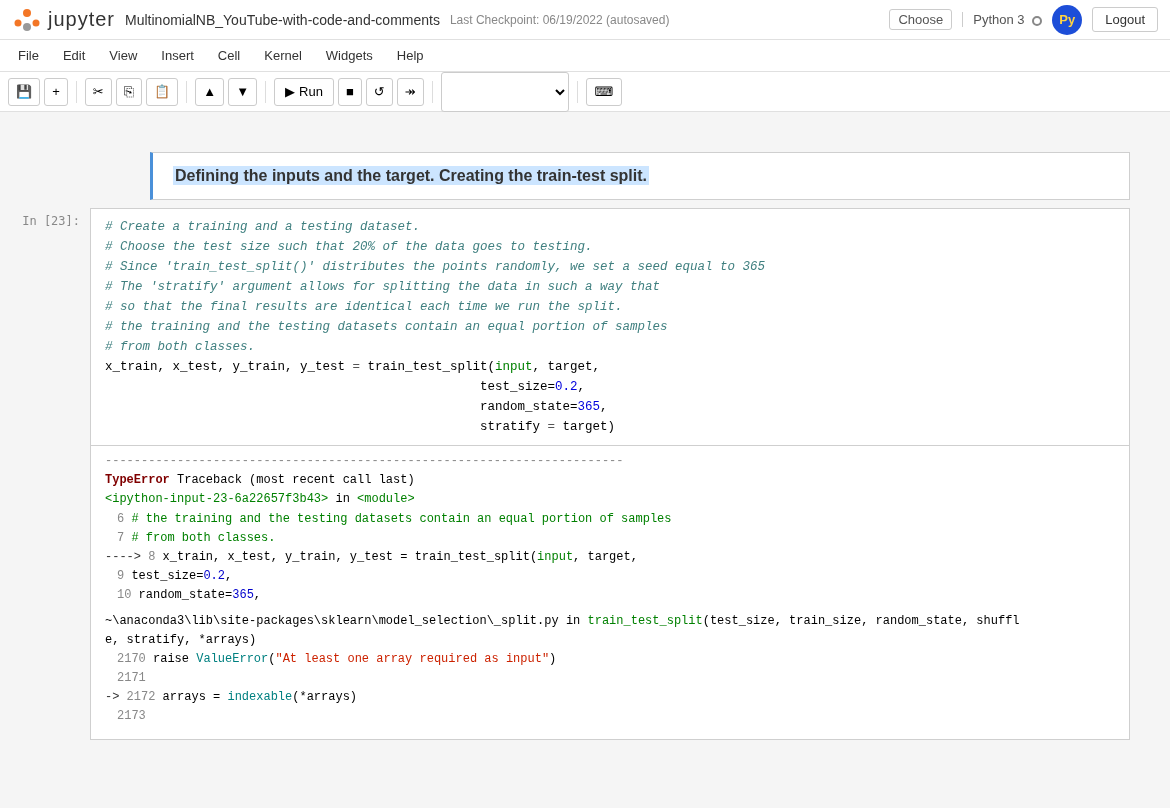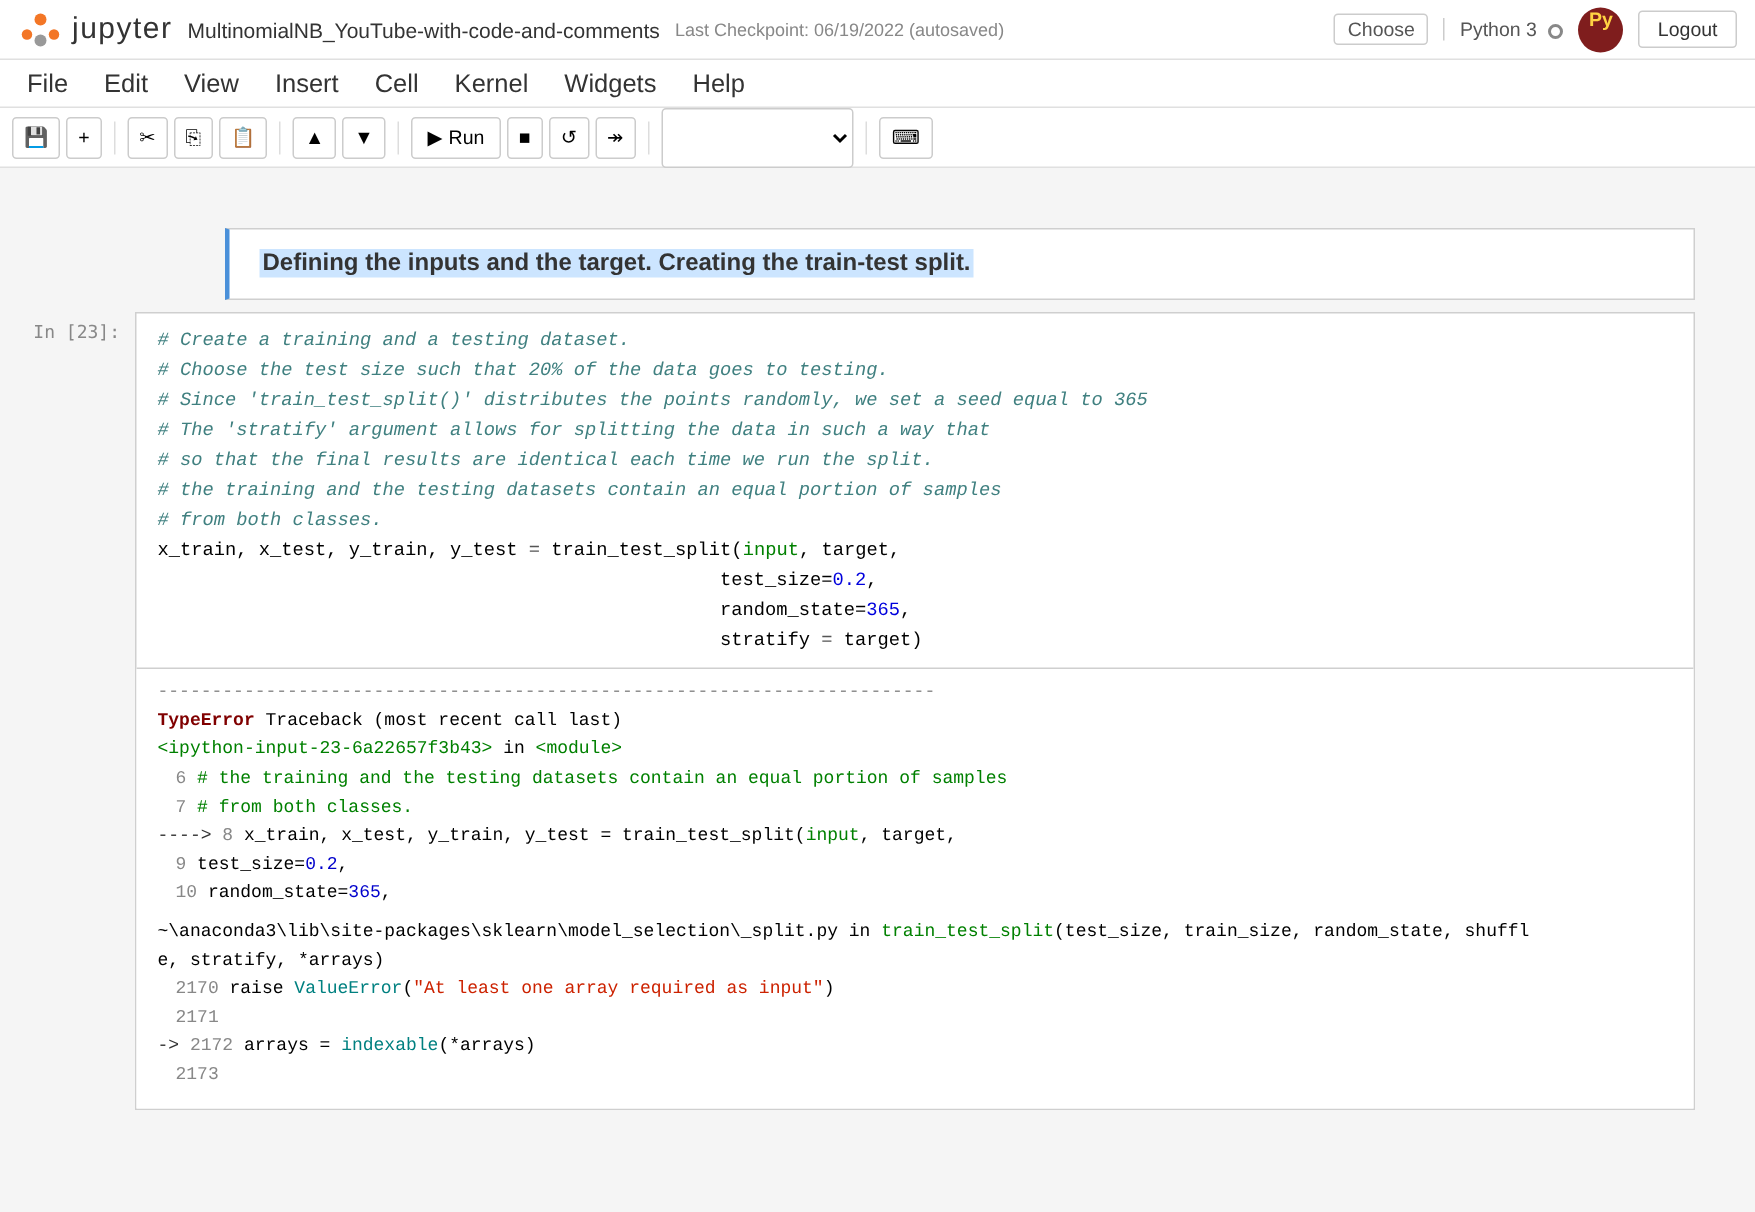--- a/index.html
+++ b/index.html
@@ -48,21 +48,21 @@
       display: flex;
       align-items: center;
       background: #fff;
       border-bottom: 1px solid #e0e0e0;
       padding: 0 8px;
       height: 32px;
       gap: 4px;
     }
     .menu-item {
       padding: 3px 10px;
-      font-size: 17px;
+      font-size: 13px;
       color: #333;
       cursor: pointer;
       border-radius: 3px;
     }
 
     
     #toolbar {
       display: flex;
       align-items: center;
       background: #fff;
@@ -195,23 +195,23 @@
     .err-ipython { color: #008000; }
     .err-module { color: #008000; }
     .err-green { color: #008000; }
     .err-arrow { color: #333; }
     .err-funcname { color: #008000; }
     .err-cyan { color: #008080; }
 
     
     .py-logo-circle {
       width: 30px; height: 30px;
-      background: #7f1d1d;
+      background: #1d4ed8;
       border-radius: 50%;
-      display: flex; align-items: flex-start; justify-content: center;
+      display: flex; align-items: center; justify-content: center;
       color: #ffd343;
       font-size: 16px;
       font-weight: bold;
     }
 
     
     .jupyter-logo-wrap {
       display: flex; align-items: center; gap: 6px;
     }
   </style>

